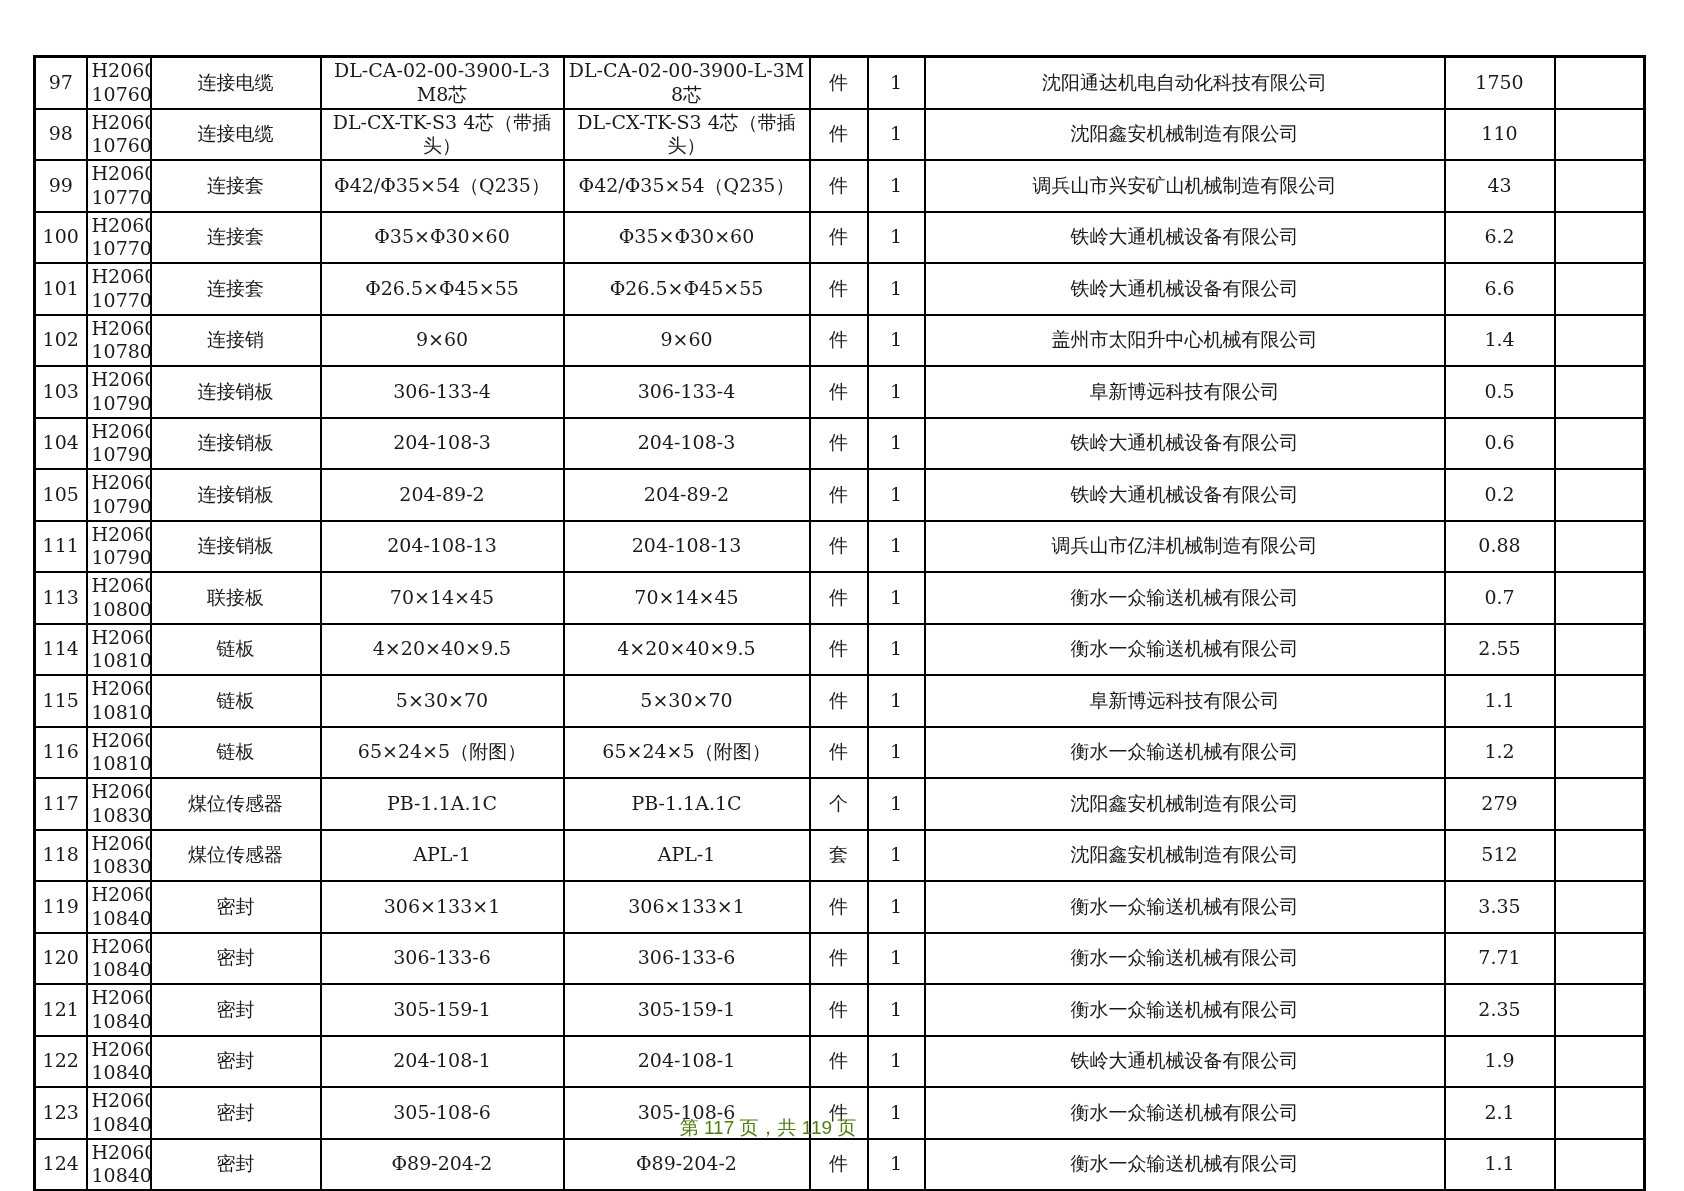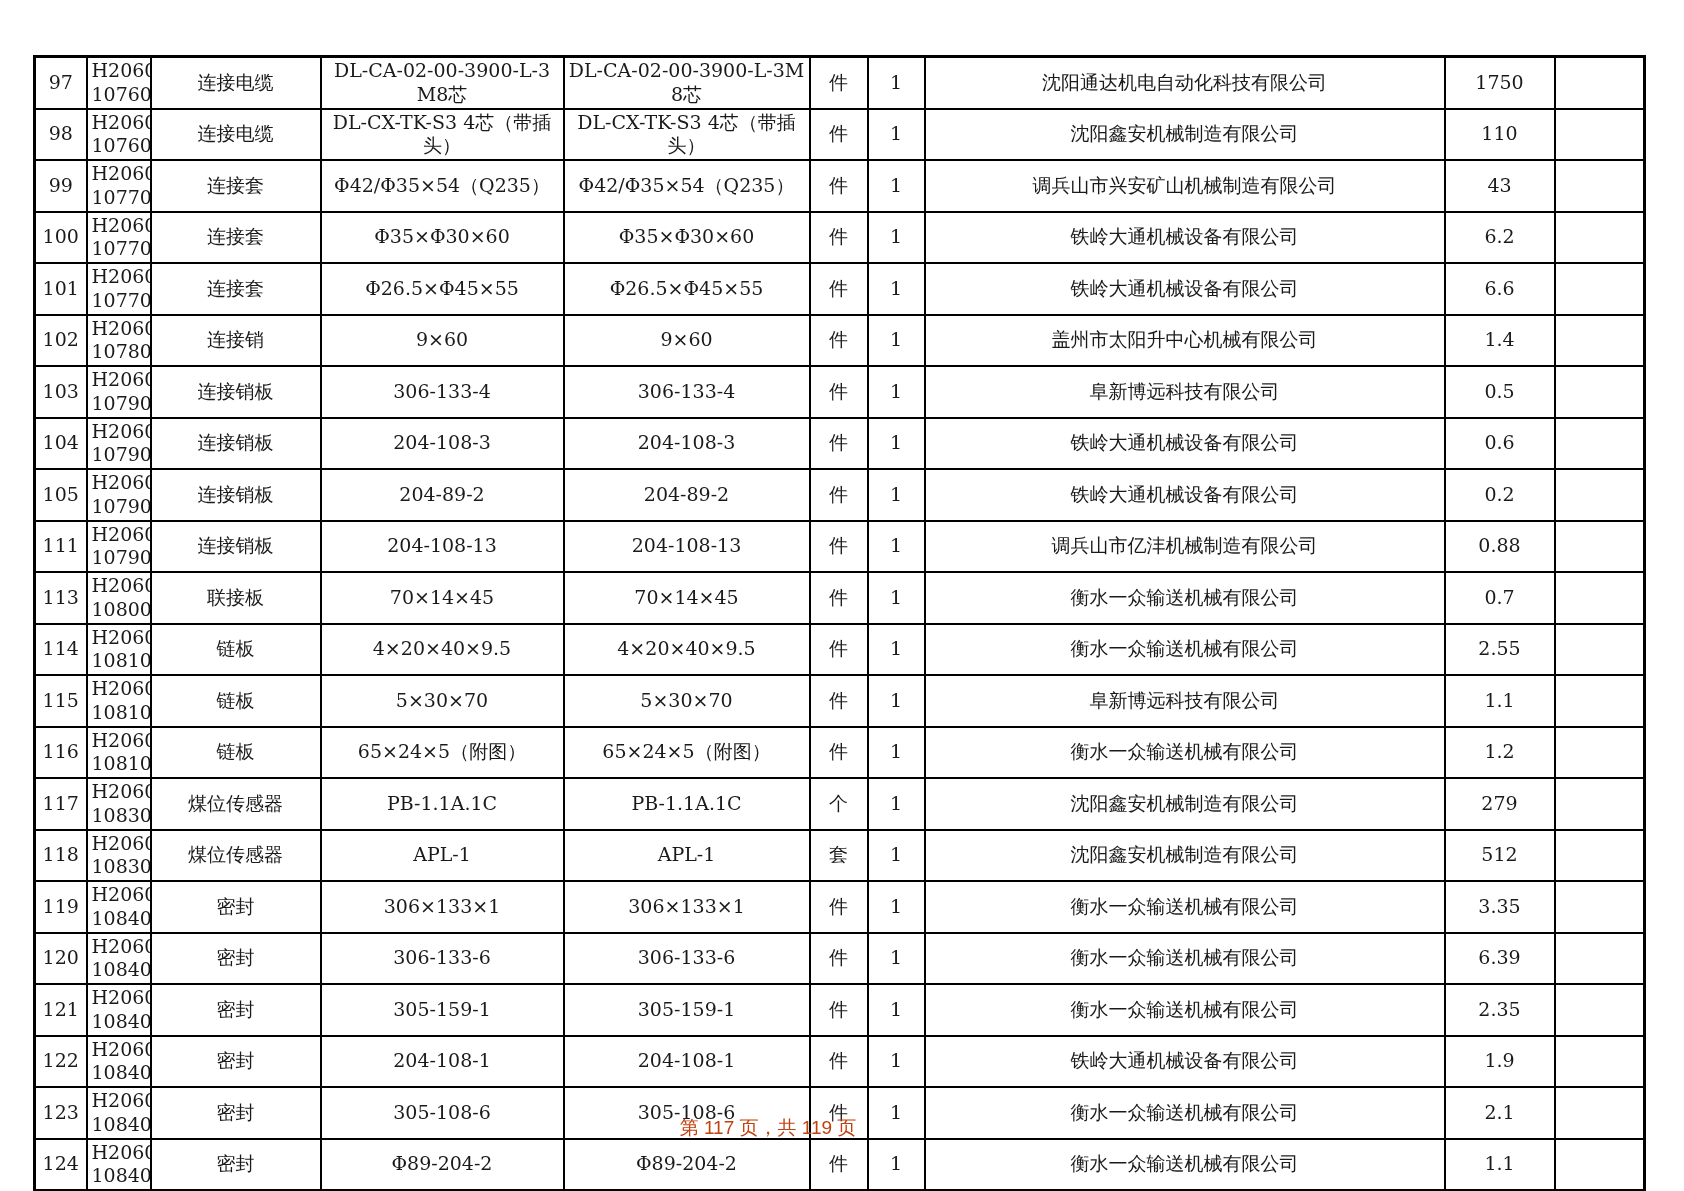--- a/index.html
+++ b/index.html
@@ -48,21 +48,21 @@
   td.cell-supplier { font-size: 19px; }
   td.cell-price    { font-size: 18px; }
   .footer {
     position: absolute;
     left: 0;
     top: 1115px;
     width: 1536px;
     text-align: center;
     font-family: "Liberation Sans", sans-serif;
     font-size: 19px;
-    color: #c2410c;
+    color: #4d7c0f;
   }
 </style>
 </head>
 <body>
 
 <div class="sheet">
 
   <table class="parts">
     <colgroup>
       <col style="width:52px">
@@ -283,21 +283,21 @@
     </tr>
         <tr>
       <td class="cell-no">120</td>
       <td class="cell-code"><span>H2060600</span><br><span>10840002</span></td>
       <td class="cell-name">密封</td>
       <td class="cell-spec1">306-133-6</td>
       <td class="cell-spec2">306-133-6</td>
       <td class="cell-unit">件</td>
       <td class="cell-qty">1</td>
       <td class="cell-supplier">衡水一众输送机械有限公司</td>
-      <td class="cell-price">6.39</td>
+      <td class="cell-price">7.71</td>
       <td class="cell-blank"></td>
     </tr>
         <tr>
       <td class="cell-no">121</td>
       <td class="cell-code"><span>H2060600</span><br><span>10840003</span></td>
       <td class="cell-name">密封</td>
       <td class="cell-spec1">305-159-1</td>
       <td class="cell-spec2">305-159-1</td>
       <td class="cell-unit">件</td>
       <td class="cell-qty">1</td>

